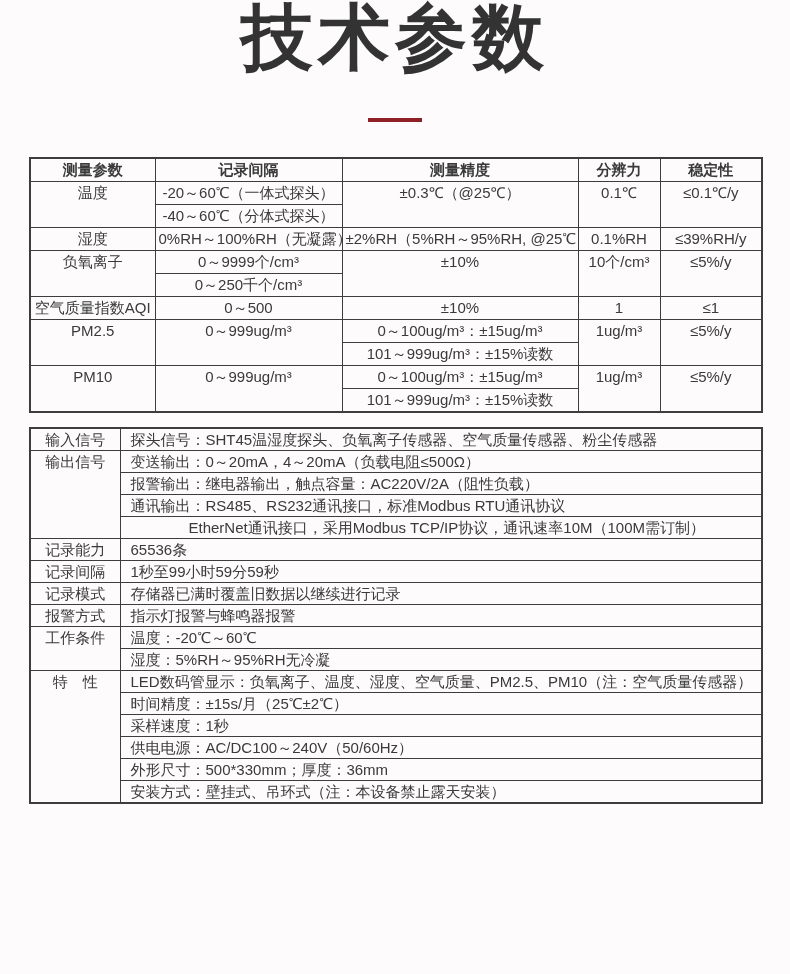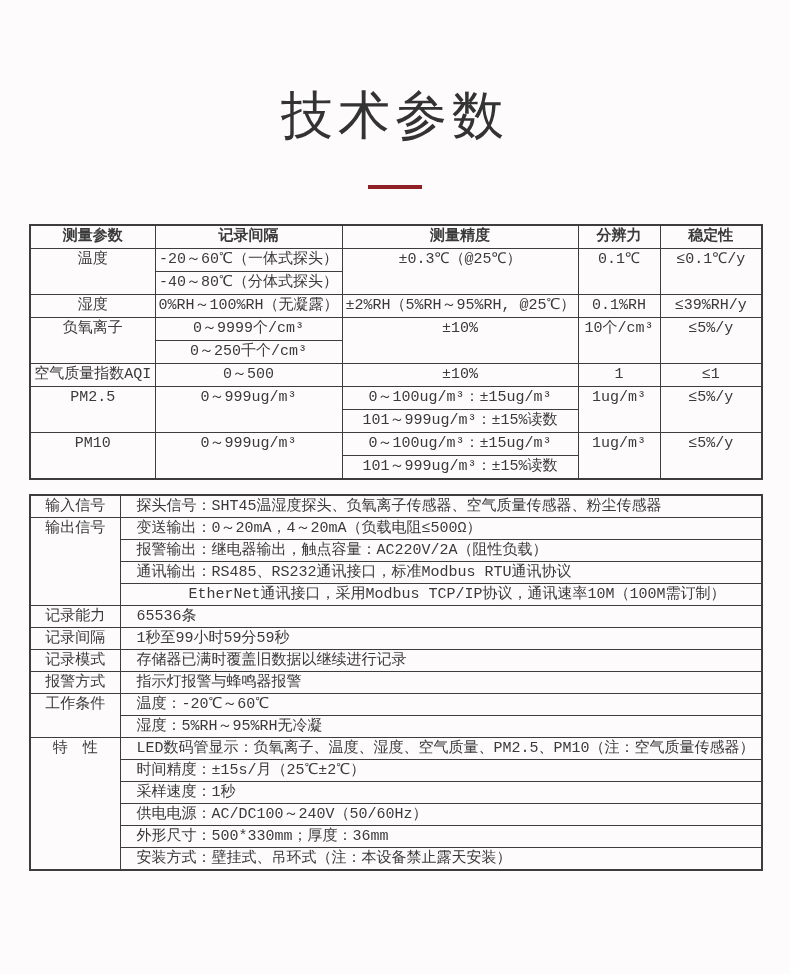--- a/index.html
+++ b/index.html
@@ -6,42 +6,40 @@
   html, body {
     width: 790px; height: 974px;
     background: #fdfbfb;
     font-family: "Liberation Sans", sans-serif;
     color: #3a3a3a;
     overflow: hidden;
   }
   .page { width: 790px; height: 974px; position: relative; }
 
   .page-title {
-    padding-top: 88px;
     text-align: center;
-    font-size: 52px;
+    font-size: 72px;
     line-height: 1.05;
-    font-weight: 400;
+    font-weight: 700;
     letter-spacing: 5px;
     color: #333333;
   }
   .title-divider {
     width: 54px; height: 4px;
     background: #8e2026;
     margin: 42px auto 0 auto;
   }
 
   .tables-wrap { width: 732px; margin: 35px auto 0 auto; }
 
   table {
     border-collapse: collapse;
     table-layout: fixed;
     width: 732px;
     border: 2px solid #3d3d3d;
-    font-family: Liberation Mono, monospace;
   }
   th, td {
     border: 1px solid #3d3d3d;
     font-size: 15px;
     height: 22px;
     line-height: 22px;
     padding: 0 3px;
     text-align: center;
     vertical-align: middle;
     white-space: nowrap;
@@ -56,21 +54,21 @@
   .spec-table col.c1 { width: 125px; }
   .spec-table col.c2 { width: 187px; }
   .spec-table col.c3 { width: 236px; }
   .spec-table col.c4 { width: 82px; }
   .spec-table col.c5 { width: 102px; }
 
   .info-table td { height: 21px; line-height: 21px; }
   .info-table col.lc { width: 90px; }
   .info-table col.cc { width: 642px; }
   .info-table td.label { text-align: center; }
-  .info-table td.content { text-align: left; padding-left: 16px; }
+  .info-table td.content { text-align: left; padding-left: 10px; }
   .info-table td.indent { padding-left: 68px; }
 </style>
 </head>
 <body>
 
 <div class="page">
 
   <h1 class="page-title">技术参数</h1>
   <div class="title-divider"></div>
 
@@ -94,21 +92,21 @@
       </tr>
 
       <tr>
         <td class="vtop" rowspan="2">温度</td>
         <td>-20～60℃（一体式探头）</td>
         <td class="vtop" rowspan="2">±0.3℃（@25℃）</td>
         <td class="vtop" rowspan="2">0.1℃</td>
         <td class="vtop" rowspan="2">≤0.1℃/y</td>
       </tr>
       <tr>
-        <td>-40～80℃（分体式探头）</td>
+        <td>-40～60℃（分体式探头）</td>
       </tr>
 
       <tr>
         <td>湿度</td>
         <td>0%RH～100%RH（无凝露）</td>
         <td>±2%RH（5%RH～95%RH, @25℃）</td>
         <td>0.1%RH</td>
         <td>≤39%RH/y</td>
       </tr>
 

